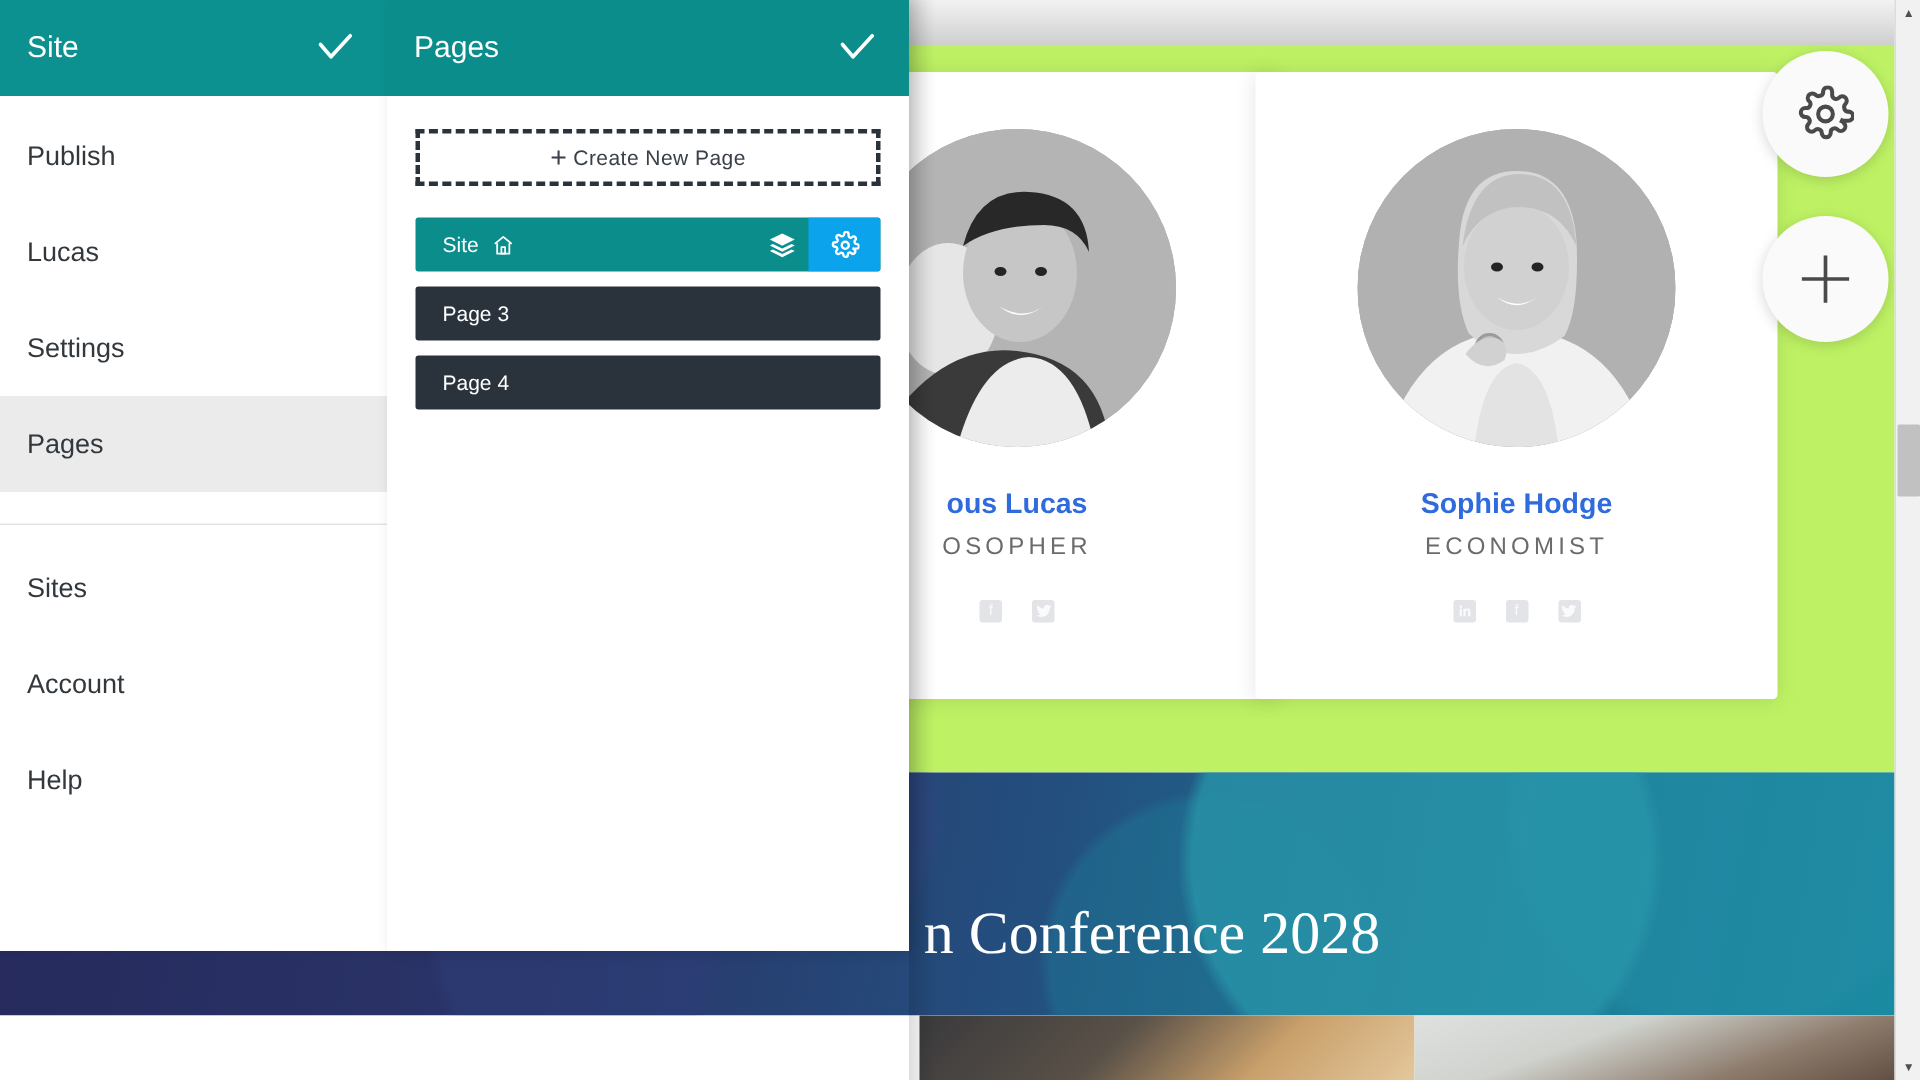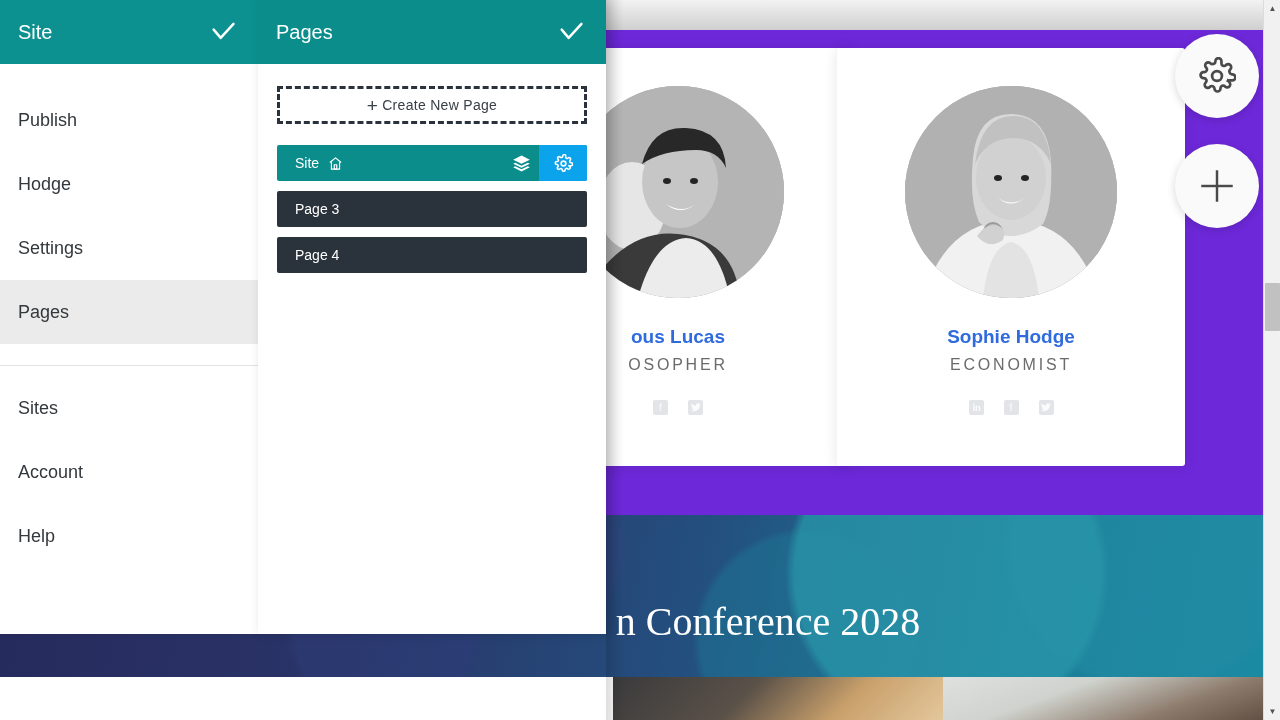--- a/index.html
+++ b/index.html
@@ -14,21 +14,21 @@
   #canvas {
     position:absolute; left:0; top:0; width:1280px; height:720px;
     background:#ffffff; overflow:hidden;
   }
   .canvas-topbar {
     position:absolute; left:0; top:0; width:1280px; height:30px;
     background:linear-gradient(180deg,#f2f2f2 0%,#cfcfcf 100%);
   }
   .team-section {
     position:absolute; left:0; top:30px; width:1280px; height:485px;
-    background:#6d28d9;
+    background:#bef264;
   }
   .team-card {
     position:absolute; top:18px; width:348px; height:418px;
     background:#ffffff; border-radius:3px;
     box-shadow:0 1px 14px rgba(0,0,0,0.10);
   }
   .team-card.card-left  { left:504px; }
   .team-card.card-right { left:837px; }
 
   .avatar {
@@ -130,21 +130,21 @@
   }
   #panel-pages .panel-header { background:#0b8d8c; }
   .panel-header .ph-title {
     color:#ffffff; font-size:20px; font-weight:normal; flex:1;
   }
   .check-btn {
     width:34px; height:34px; display:flex; align-items:center; justify-content:center;
     cursor:pointer;
   }
 
-  .menu { padding-top:24px; }
+  .menu { padding-top:8px; }
   .menu-item {
     height:64px; display:flex; align-items:center; padding-left:18px;
     color:#33383d; font-size:18px; cursor:pointer;
   }
   .menu-item.active { background:#ebebeb; }
   .menu-divider { height:1px; background:#e3e3e3; margin:21px 0 10px 0; }
 
   
   .pages-body { padding:22px 19px 0 19px; }
   .create-new {
@@ -286,21 +286,21 @@
           <polyline points="4,10 10,17 21,5"></polyline>
         </svg>
       </div>
     </div>
 
     <div class="menu">
       <div class="menu-item">
         <span>Publish</span>
       </div>
       <div class="menu-item">
-        <span>Hodge</span>
+        <span>Lucas</span>
       </div>
       <div class="menu-item">
         <span>Settings</span>
       </div>
       <div class="menu-item active">
         <span>Pages</span>
       </div>
 
       <div class="menu-divider"></div>
 

